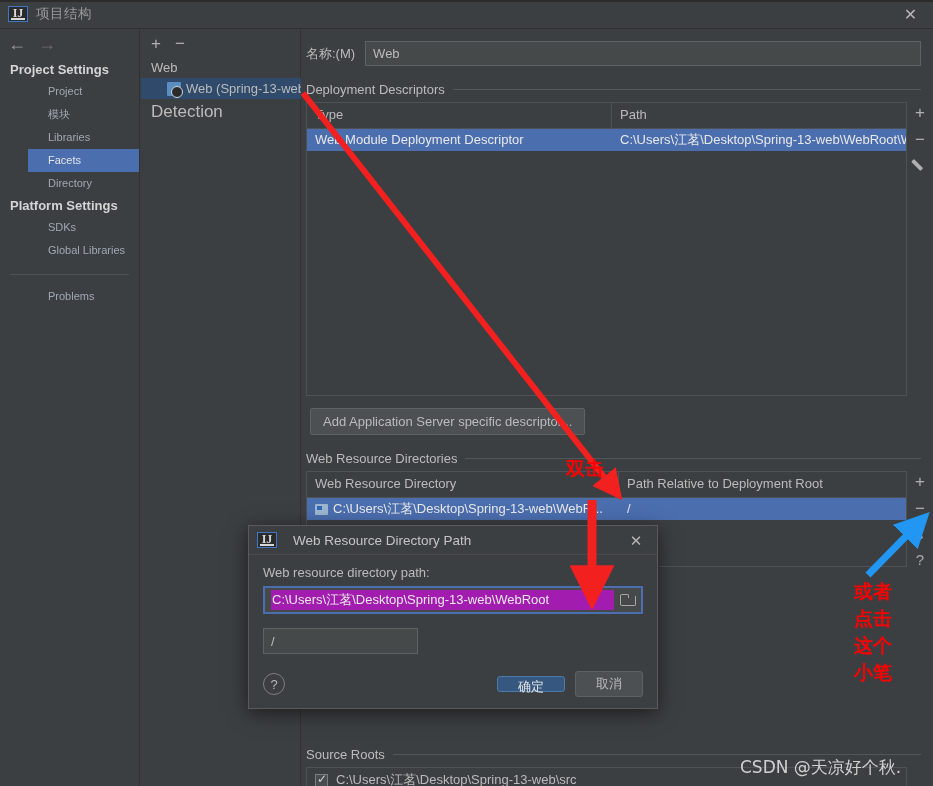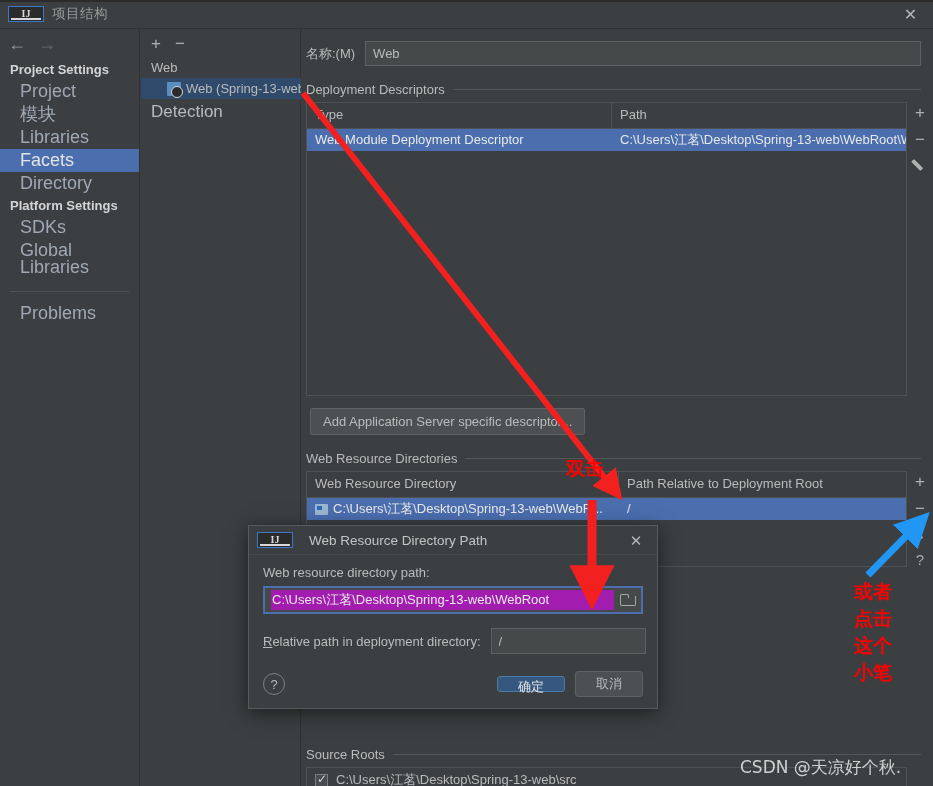--- a/index.html
+++ b/index.html
@@ -21,25 +21,25 @@
   }
 
   
   .titlebar {
     position: absolute; left: 0; top: 0; width: 933px; height: 29px;
     background: #3c3f41;
     border-bottom: 1px solid #323232;
     display: flex; align-items: center;
   }
   .ij-logo {
-    width: 36px; height: 16px; margin-left: 8px; margin-right: 8px;
+    width: 20px; height: 16px; margin-left: 8px; margin-right: 8px;
     background: #2b2b2b;
     border: 1.5px solid #3b78c8;
     position: relative; flex: none;
-    font-size: 10px; line-height: 13px; text-align: center;
+    font-size: 12px; line-height: 13px; text-align: center;
     color: #d8d8d8; font-family: "Liberation Serif", serif; font-weight: bold;
   }
   .ij-logo::after {
     content:""; position:absolute; left:2px; right:2px; bottom:1px; height:2px; background:#d8d8d8;
   }
   .title-text { font-size: 13.5px; color: #9a9a9a; letter-spacing: 0.5px; }
   .win-close {
     position: absolute; right: 0; top: 0; width: 45px; height: 29px;
     display: flex; align-items: center; justify-content: center;
     color: #b6b6b6; font-size: 16px; font-weight: 300;
@@ -58,22 +58,22 @@
   .nav-arrows {
     height: 30px; display: flex; align-items: center; padding-left: 8px; gap: 12px;
   }
   .nav-arrow { font-size: 18px; line-height: 18px; color: #9b9b9b; cursor: pointer; }
   .nav-arrow.disabled { color: #6a6a6a; }
   .side-group {
     font-weight: bold; color: #d4d4d4; font-size: 13px;
     padding: 3px 0 3px 10px;
   }
   .side-item {
-    color: #9fa8b5; font-size: 18px;
-    padding: 3px 0 3px 20px; cursor: pointer; line-height: 17px;
+    color: #9fa8b5; font-size: 11px;
+    padding: 3px 0 3px 20px; cursor: pointer; line-height: 17px; margin-left: 28px;
   }
   .side-item.selected { background: #4b6eaf; color: #e3e3e3; }
   .side-sep { height: 1px; background: #4e5254; margin: 12px 10px 10px 10px; }
 
   
   .modules {
     position: absolute; left: 141px; top: 29px; width: 160px; height: 757px;
     background: #3c3f41;
     border-right: 1px solid #323232;
   }
@@ -442,21 +442,20 @@
     </div>
 
     <div class="modal-body">
       <div class="m-label">Web resource directory path:</div>
       <div class="path-field">
         <span class="sel">C:\Users\江茗\Desktop\Spring-13-web\WebRoot</span>
         <span class="browse-ic"></span>
       </div>
 
       <div class="rel-row">
-        <span class="rel-label"><u>R</u><span>elative path in deployment directory:</span></span>
         <input class="rel-input" type="text" value="/" style="">
       </div>
     </div>
 
     <div class="modal-foot">
       <div class="help-circle">?</div>
       <div class="spacer"></div>
       <button class="btn-ok">确定</button>
       <button class="btn-cancel">取消</button>
     </div>

